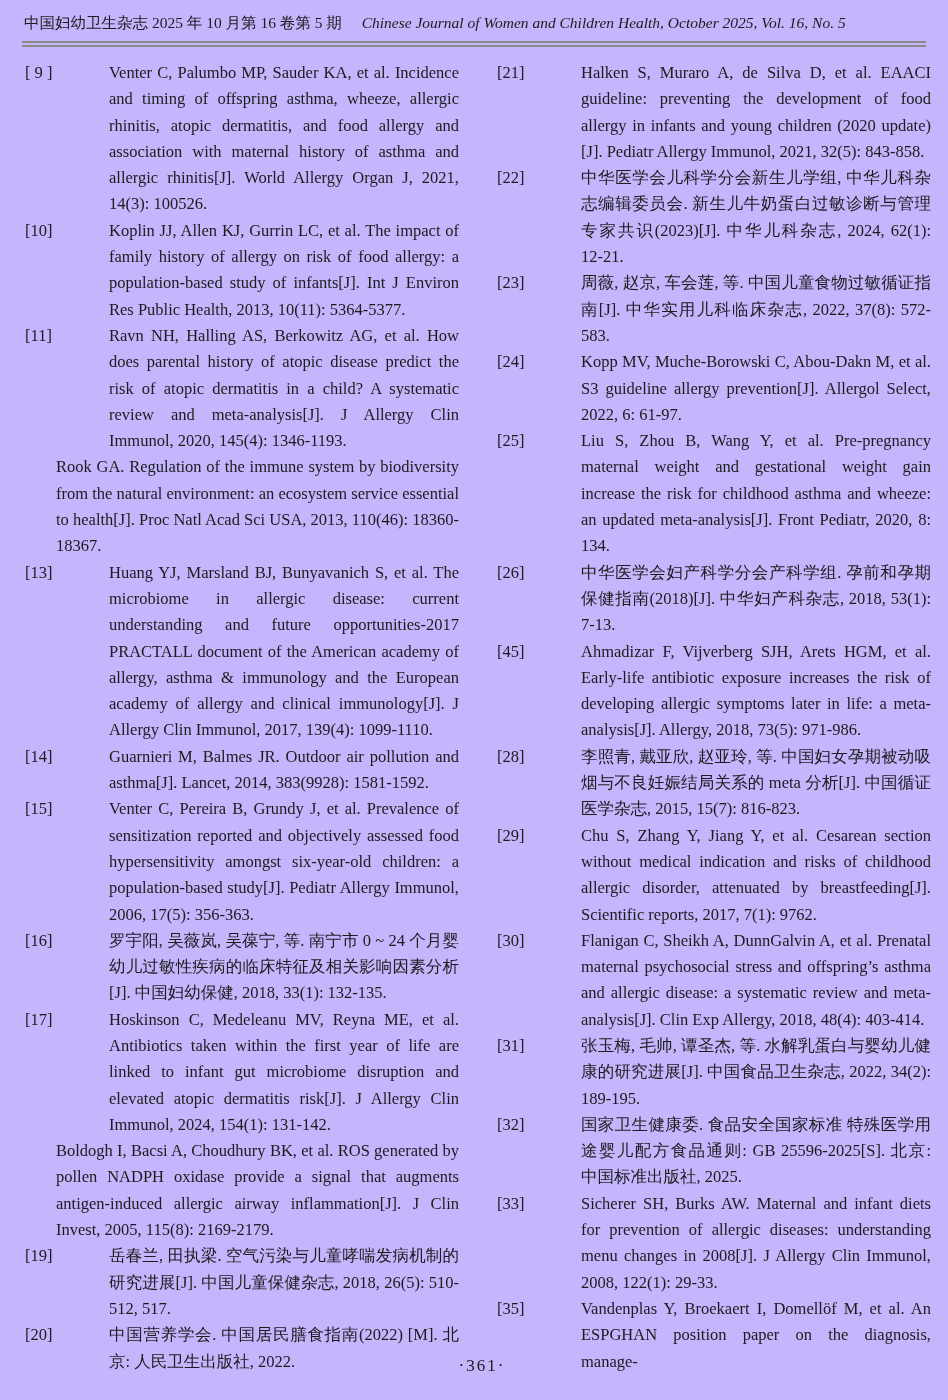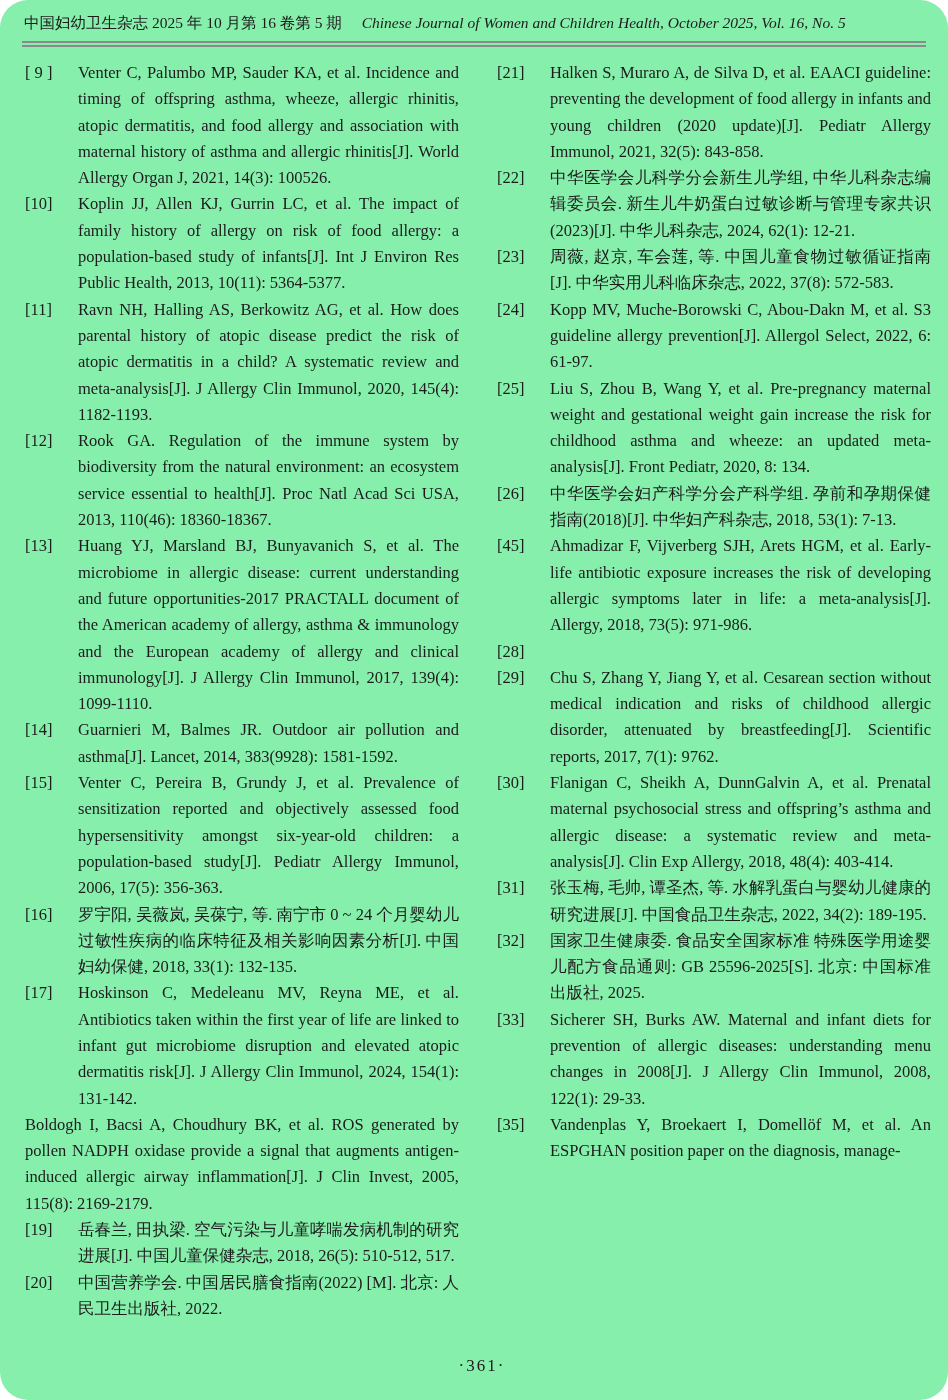--- a/index.html
+++ b/index.html
@@ -6,23 +6,22 @@
     margin: 0;
     padding: 0;
     background: #ffffff;
     color: #1c1c1c;
     font-family: "Liberation Serif", "DejaVu Serif", serif;
   }
   .page {
     position: relative;
     width: 948px;
     height: 1400px;
-    background: #86efac;
+    background: #c4b5fd;
     overflow: hidden;
-    border-radius: 28px;
   }
   .header {
     padding: 13px 20px 0 24px;
     font-size: 15.5px;
     white-space: nowrap;
   }
   .header .cn {
     font-family: "Liberation Serif", "DejaVu Serif", serif;
   }
   .header .en {
@@ -50,20 +49,21 @@
     line-height: 26.3px;
   }
   .ref-label {
     flex: 0 0 53px;
     width: 53px;
     white-space: nowrap;
   }
   .ref-text {
     flex: 1 1 auto;
     text-align: justify;
+    margin-left: 31px;
   }
   .footer {
     position: absolute;
     left: 16px;
     right: 0;
     top: 1356px;
     text-align: center;
     font-size: 17px;
     letter-spacing: 2px;
   }
@@ -87,25 +87,24 @@
     <span class="ref-text">Venter C, Palumbo MP, Sauder KA, et al. Incidence and timing of offspring asthma, wheeze, allergic rhinitis, atopic dermatitis, and food allergy and association with maternal history of asthma and allergic rhinitis[J]. World Allergy Organ J, 2021, 14(3): 100526.</span>
   </div>
 
   <div class="ref">
     <span class="ref-label">[10]</span>
     <span class="ref-text">Koplin JJ, Allen KJ, Gurrin LC, et al. The impact of family history of allergy on risk of food allergy: a population-based study of infants[J]. Int J Environ Res Public Health, 2013, 10(11): 5364-5377.</span>
   </div>
 
   <div class="ref">
     <span class="ref-label">[11]</span>
-    <span class="ref-text">Ravn NH, Halling AS, Berkowitz AG, et al. How does parental history of atopic disease predict the risk of atopic dermatitis in a child? A systematic review and meta-analysis[J]. J Allergy Clin Immunol, 2020, 145(4): 1182-1193.</span>
-  </div>
-
-  <div class="ref">
-    <span class="ref-label">[12]</span>
+    <span class="ref-text">Ravn NH, Halling AS, Berkowitz AG, et al. How does parental history of atopic disease predict the risk of atopic dermatitis in a child? A systematic review and meta-analysis[J]. J Allergy Clin Immunol, 2020, 145(4): 1346-1193.</span>
+  </div>
+
+  <div class="ref">
     <span class="ref-text">Rook GA. Regulation of the immune system by biodiversity from the natural environment: an ecosystem service essential to health[J]. Proc Natl Acad Sci USA, 2013, 110(46): 18360-18367.</span>
   </div>
 
   <div class="ref">
     <span class="ref-label">[13]</span>
     <span class="ref-text">Huang YJ, Marsland BJ, Bunyavanich S, et al. The microbiome in allergic disease: current understanding and future opportunities-2017 PRACTALL document of the American academy of allergy, asthma &amp; immunology and the European academy of allergy and clinical immunology[J]. J Allergy Clin Immunol, 2017, 139(4): 1099-1110.</span>
   </div>
 
   <div class="ref">
     <span class="ref-label">[14]</span>
@@ -172,20 +171,21 @@
     <span class="ref-text">中华医学会妇产科学分会产科学组. 孕前和孕期保健指南(2018)[J]. 中华妇产科杂志, 2018, 53(1): 7-13.</span>
   </div>
 
   <div class="ref">
     <span class="ref-label">[45]</span>
     <span class="ref-text">Ahmadizar F, Vijverberg SJH, Arets HGM, et al. Early-life antibiotic exposure increases the risk of developing allergic symptoms later in life: a meta-analysis[J]. Allergy, 2018, 73(5): 971-986.</span>
   </div>
 
   <div class="ref">
     <span class="ref-label">[28]</span>
+    <span class="ref-text">李照青, 戴亚欣, 赵亚玲, 等. 中国妇女孕期被动吸烟与不良妊娠结局关系的 meta 分析[J]. 中国循证医学杂志, 2015, 15(7): 816-823.</span>
   </div>
 
   <div class="ref">
     <span class="ref-label">[29]</span>
     <span class="ref-text">Chu S, Zhang Y, Jiang Y, et al. Cesarean section without medical indication and risks of childhood allergic disorder, attenuated by breastfeeding[J]. Scientific reports, 2017, 7(1): 9762.</span>
   </div>
 
   <div class="ref">
     <span class="ref-label">[30]</span>
     <span class="ref-text">Flanigan C, Sheikh A, DunnGalvin A, et al. Prenatal maternal psychosocial stress and offspring’s asthma and allergic disease: a systematic review and meta-analysis[J]. Clin Exp Allergy, 2018, 48(4): 403-414.</span>

